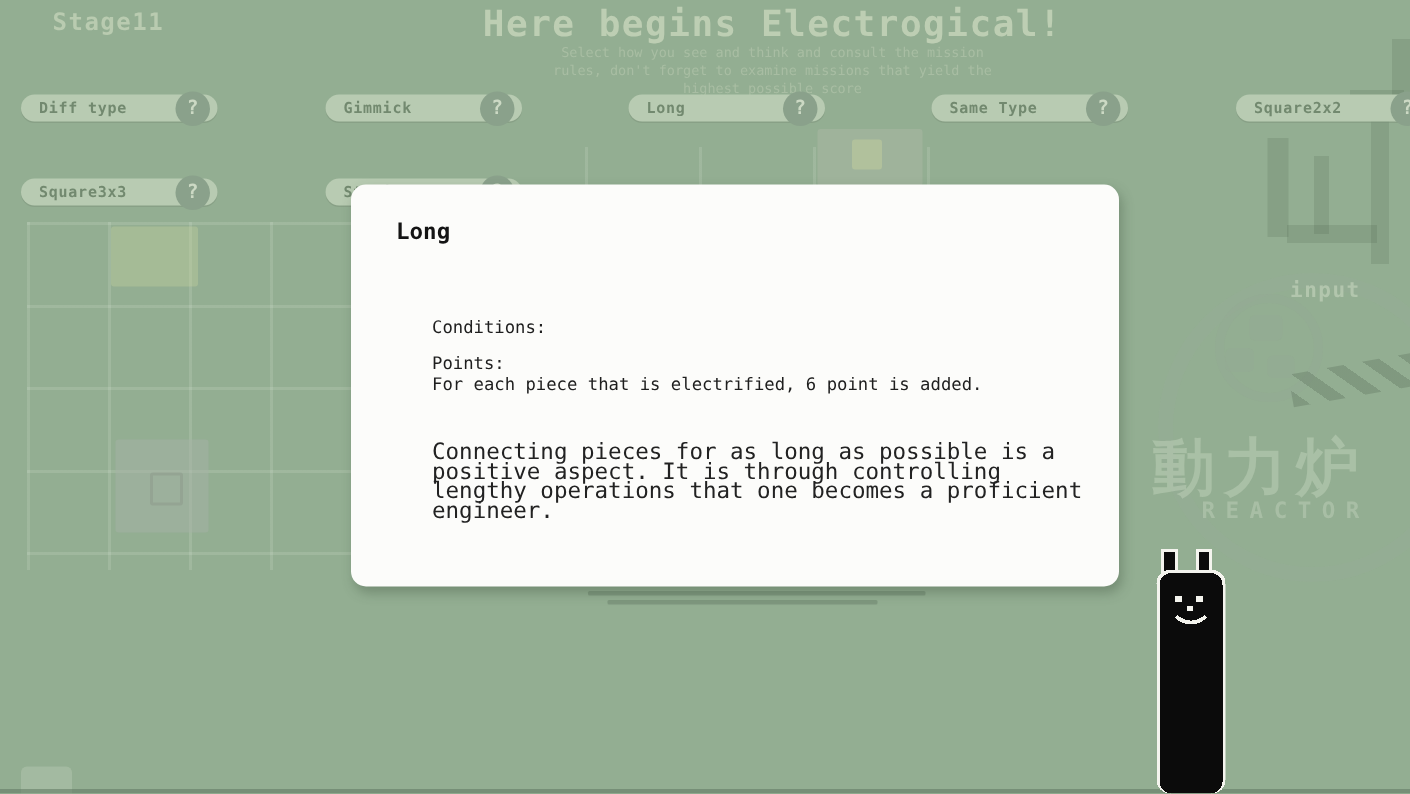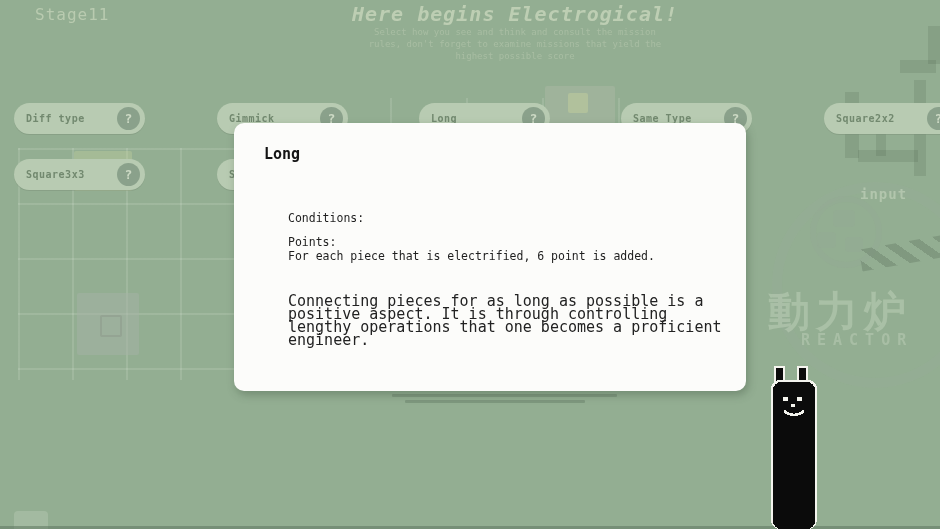--- a/index.html
+++ b/index.html
@@ -17,29 +17,29 @@
   .p3{left:545px;top:86px;width:70px;height:38px;background:rgba(172,184,164,.5);}
   .p4{left:568px;top:93px;width:20px;height:20px;background:rgba(206,214,158,.4);}
   .gridline-c{position:absolute;left:390px;top:98px;width:240px;height:26px;
     background-image:repeating-linear-gradient(to right, rgba(236,242,230,.14) 0 2px, transparent 2px 76px);}
   .ghost-text{position:absolute;background:rgba(55,75,55,.22);height:3px;border-radius:1px;}
   .pipe{position:absolute;background:rgba(66,88,66,.16);}
   .bottom-strip{position:absolute;left:0;bottom:0;width:100%;height:3px;background:rgba(94,118,96,.55);}
   .corner-chip{position:absolute;left:14px;top:511px;width:34px;height:26px;border-radius:4px;
     background:rgba(222,232,216,.22);}
   
-  .stage-label{position:absolute;left:35px;top:5px;font-size:16px;font-weight:normal;
+  .stage-label{position:absolute;left:35px;top:5px;font-size:16px;font-weight:bold;
     color:rgba(198,212,186,.75);letter-spacing:1px;}
   .hdr{position:absolute;left:300px;top:2px;width:430px;text-align:center;}
-  .hdr-title{font-size:20px;font-weight:bold;color:rgba(200,214,188,.8);letter-spacing:1px;font-style:italic;}
+  .hdr-title{font-size:24px;font-weight:bold;color:rgba(200,214,188,.8);letter-spacing:1px;}
   .hdr-sub{font-size:9px;line-height:12px;color:rgba(186,202,176,.55);}
   
-  .pill{position:absolute;width:131px;height:31px;background:#b8cbb2;border-radius:17px;
+  .pill{position:absolute;width:131px;height:18px;background:#b8cbb2;border-radius:17px;
     display:flex;align-items:center;justify-content:space-between;padding:0 5px 0 12px;box-sizing:border-box;
-    box-shadow:0 1px 0 rgba(120,140,118,.4);margin-top:40px;}
+    box-shadow:0 1px 0 rgba(120,140,118,.4);}
   .pill-label{font-size:10px;font-weight:bold;color:#72896f;letter-spacing:.5px;white-space:nowrap;}
   .help-badge{width:23px;height:23px;border-radius:50%;background:#8aa18b;color:#ccd9c4;
     font-size:13px;font-weight:bold;display:flex;align-items:center;justify-content:center;flex:0 0 auto;}
   
   .emblem-circle{position:absolute;left:772px;top:182px;width:206px;height:206px;border-radius:50%;
     border:10px solid rgba(150,172,150,.45);box-sizing:border-box;}
   .emblem-core{position:absolute;left:810px;top:196px;width:72px;height:72px;border-radius:50%;
     border:6px solid rgba(148,170,148,.5);box-sizing:border-box;}
   .core-dot{position:absolute;background:rgba(148,170,148,.5);border-radius:4px;}
   .cd1{left:833px;top:210px;width:22px;height:17px;}

